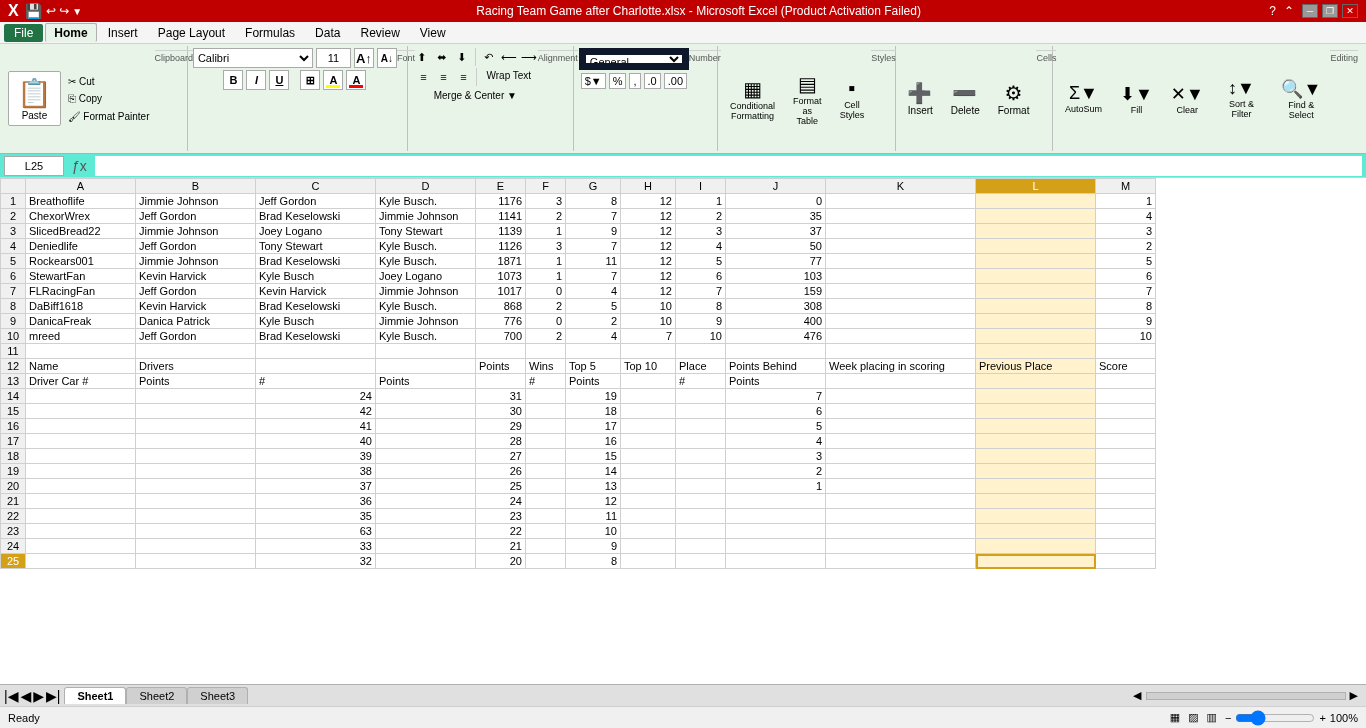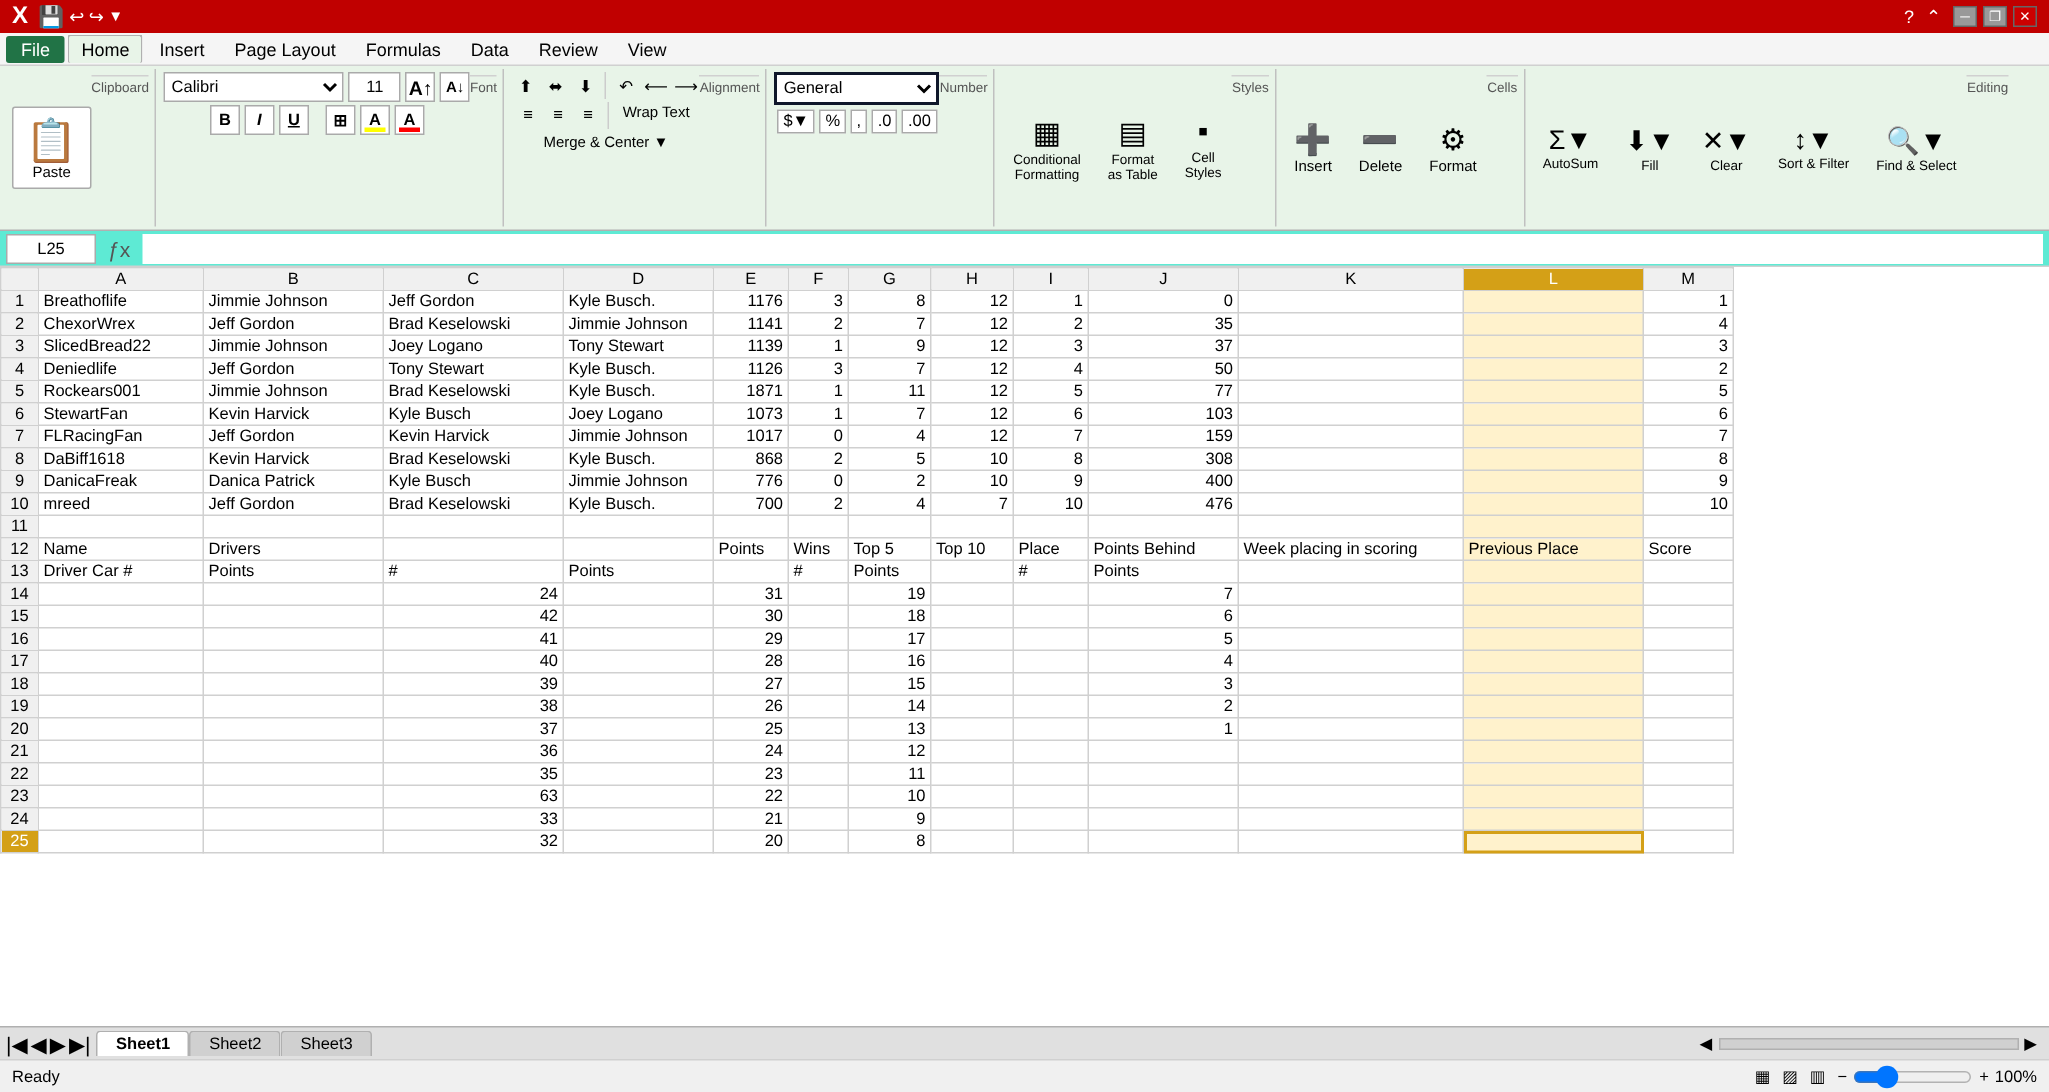--- a/index.html
+++ b/index.html
@@ -58,21 +58,21 @@
       padding: 2px 12px;
       font-size: 11px;
       cursor: pointer;
       border: 1px solid transparent;
       border-bottom: none;
       border-radius: 3px 3px 0 0;
     }
     .ribbon-tab.active {
       background: #e8f4e8;
       border-color: #b0b0b0;
-      font-weight: normal;
+      font-weight: bold;
     }
     #ribbon-content {
       display: flex;
       flex: 1;
       padding: 2px 4px;
       align-items: stretch;
       gap: 1px;
     }
     .ribbon-group {
       display: flex;
@@ -113,21 +113,21 @@
     .small-btn { font-size: 10px; padding: 1px 4px; cursor: pointer; border: 1px solid transparent; border-radius: 2px; white-space: nowrap; }
 
     
     .font-group-content { display: flex; flex-direction: column; gap: 2px; flex: 1; }
     .font-row { display: flex; align-items: center; gap: 3px; }
     select.font-select { font-size: 11px; width: 120px; height: 20px; border: 1px solid #aaa; background: white; }
     input.font-size { width: 35px; height: 20px; border: 1px solid #aaa; text-align: center; font-size: 11px; }
     .format-btn { width: 20px; height: 20px; border: 1px solid #aaa; background: white; cursor: pointer; font-size: 11px; display: flex; align-items: center; justify-content: center; font-weight: bold; }
 
     
-    .number-select { width: 110px; height: 22px; border: 2px solid #0f172a; font-size: 11px; background: white; }
+    .number-select { width: 110px; height: 22px; border: 7px solid #0f172a; font-size: 11px; background: white; }
 
     
     #formula-bar {
       display: flex;
       align-items: center;
       height: 24px;
       background: #5eead4;
       border-bottom: 1px solid #d0d0d0;
       padding: 0 4px;
       gap: 4px;
@@ -286,20 +286,21 @@
 <body>
 
 <div id="title-bar">
   <div style="display:flex;align-items:center;gap:3px;width:120px;">
     <span style="font-size:16px;font-weight:bold;color:white;margin-right:4px;">X</span>
     <span style="cursor:pointer;font-size:14px;">💾</span>
     <span style="cursor:pointer;font-size:12px;">↩</span>
     <span style="cursor:pointer;font-size:12px;">↪</span>
     <span style="cursor:pointer;font-size:10px;">▼</span>
   </div>
+  <div class="title">Racing Team Game after Charlotte.xlsx - Microsoft Excel (Product Activation Failed)</div>
   <div class="window-controls">
     <span style="cursor:pointer;font-size:12px;margin-right:4px;">?</span>
     <span style="cursor:pointer;font-size:12px;margin-right:4px;">⌃</span>
     <div class="win-btn">─</div>
     <div class="win-btn">❐</div>
     <div class="win-btn close">✕</div>
   </div>
 </div>
 
 <div id="menu-bar">
@@ -314,20 +315,25 @@
 </div>
 
 <div id="ribbon">
   <div id="ribbon-content">
 
     <div class="ribbon-group">
       <div class="ribbon-group-content">
         <div class="ribbon-btn large" style="border: 1px solid #aaa; background: white; min-height: 55px; padding: 4px 8px;">
           <div style="font-size: 28px;">📋</div>
           <div style="font-size:10px;">Paste</div>
+        </div>
+        <div class="clipboard-small">
+          <div class="small-btn">✂ <span>Cut</span></div>
+          <div class="small-btn">⎘ <span>Copy</span></div>
+          <div class="small-btn">🖌 <span>Format Painter</span></div>
         </div>
       </div>
       <div class="ribbon-group-label">Clipboard</div>
     </div>
 
     <div class="ribbon-group" style="min-width:180px;">
       <div class="ribbon-group-content font-group-content">
         <div class="font-row">
           <select class="font-select">
             <option>Calibri</option>

